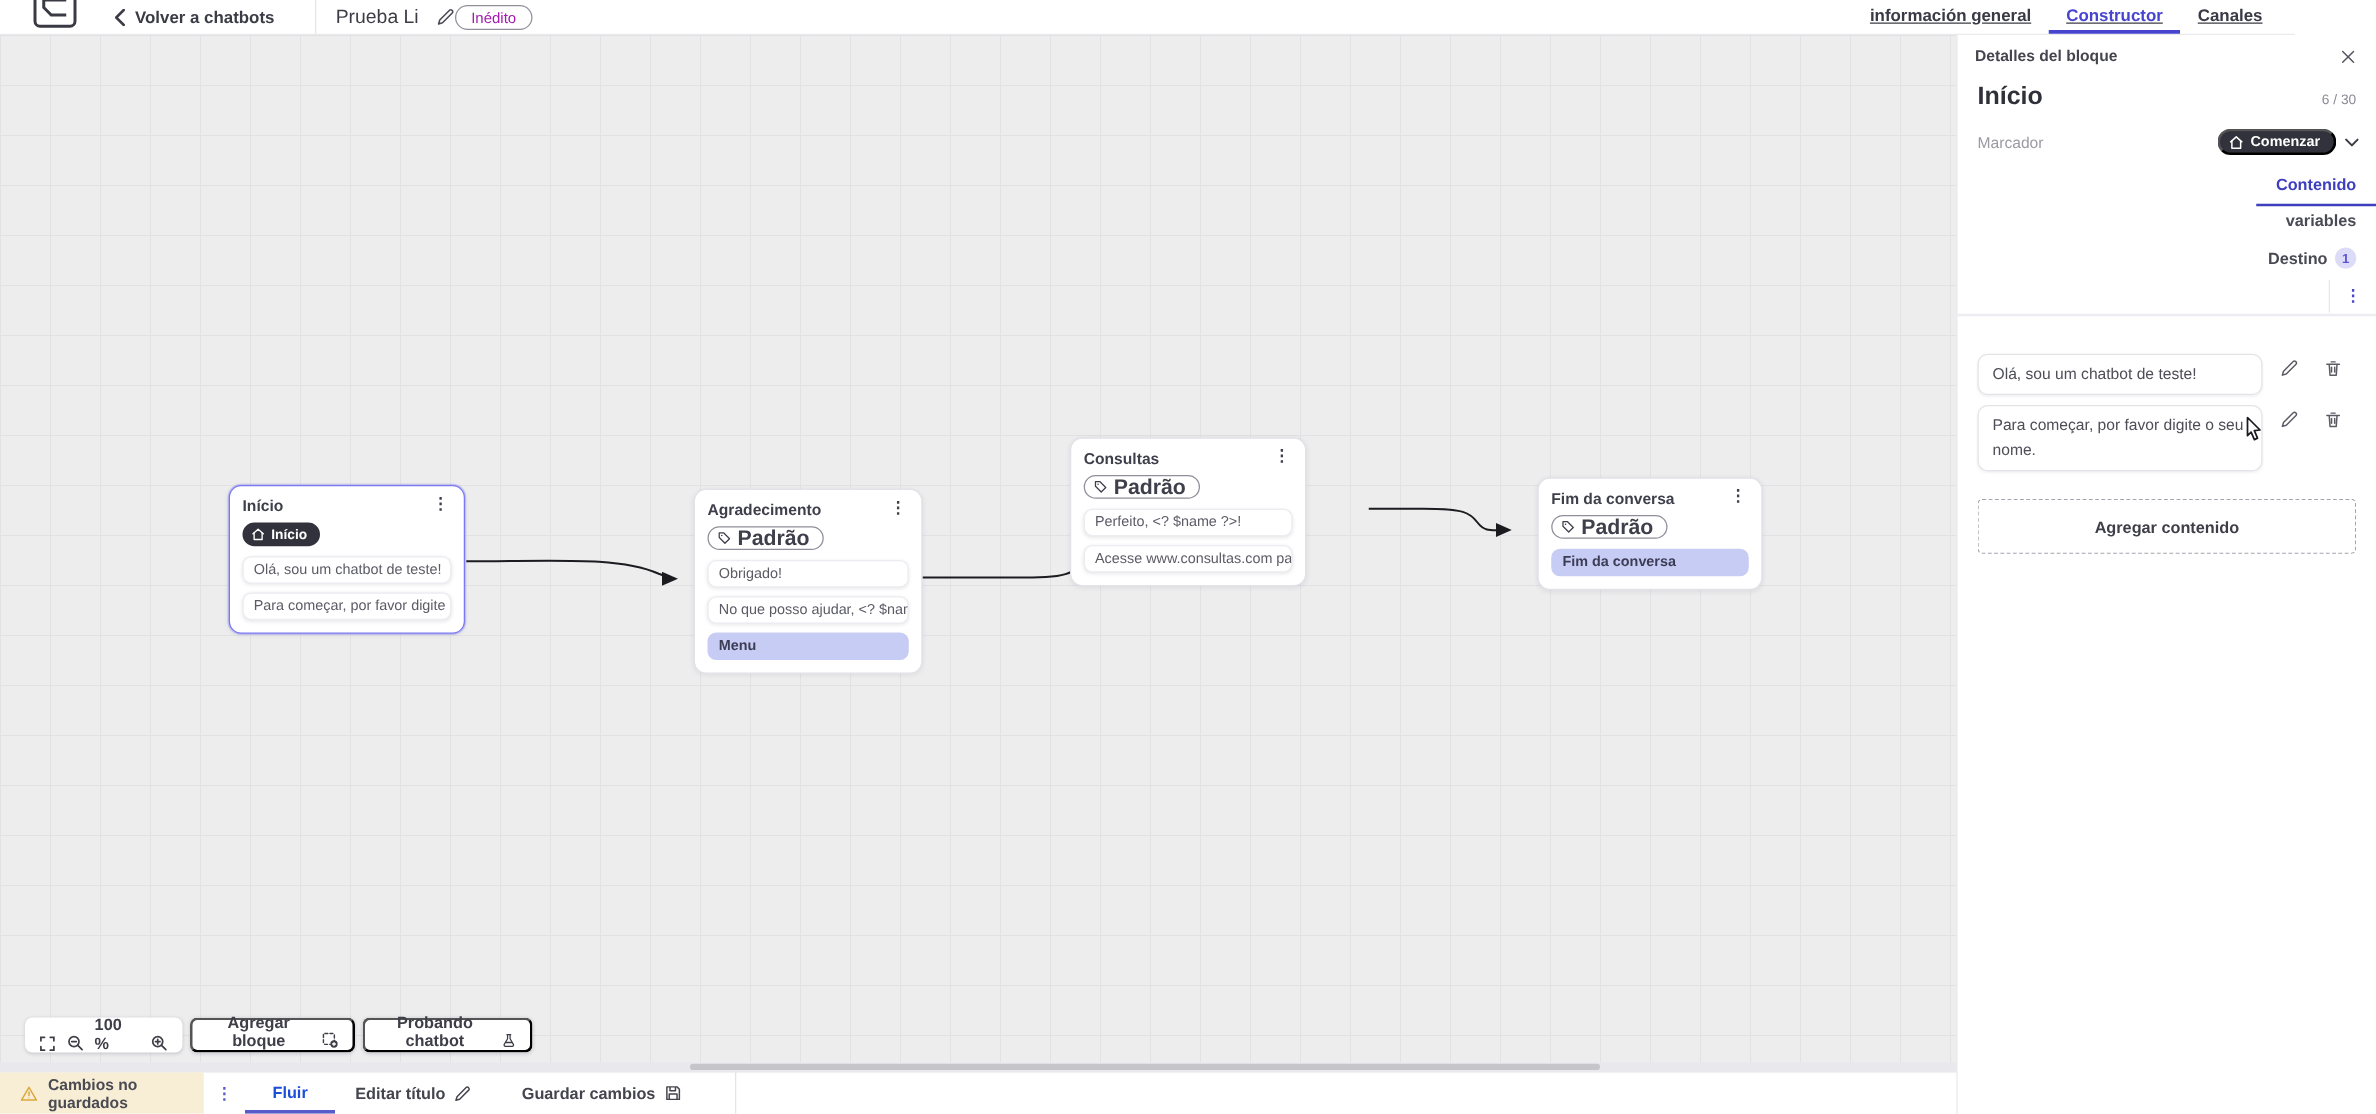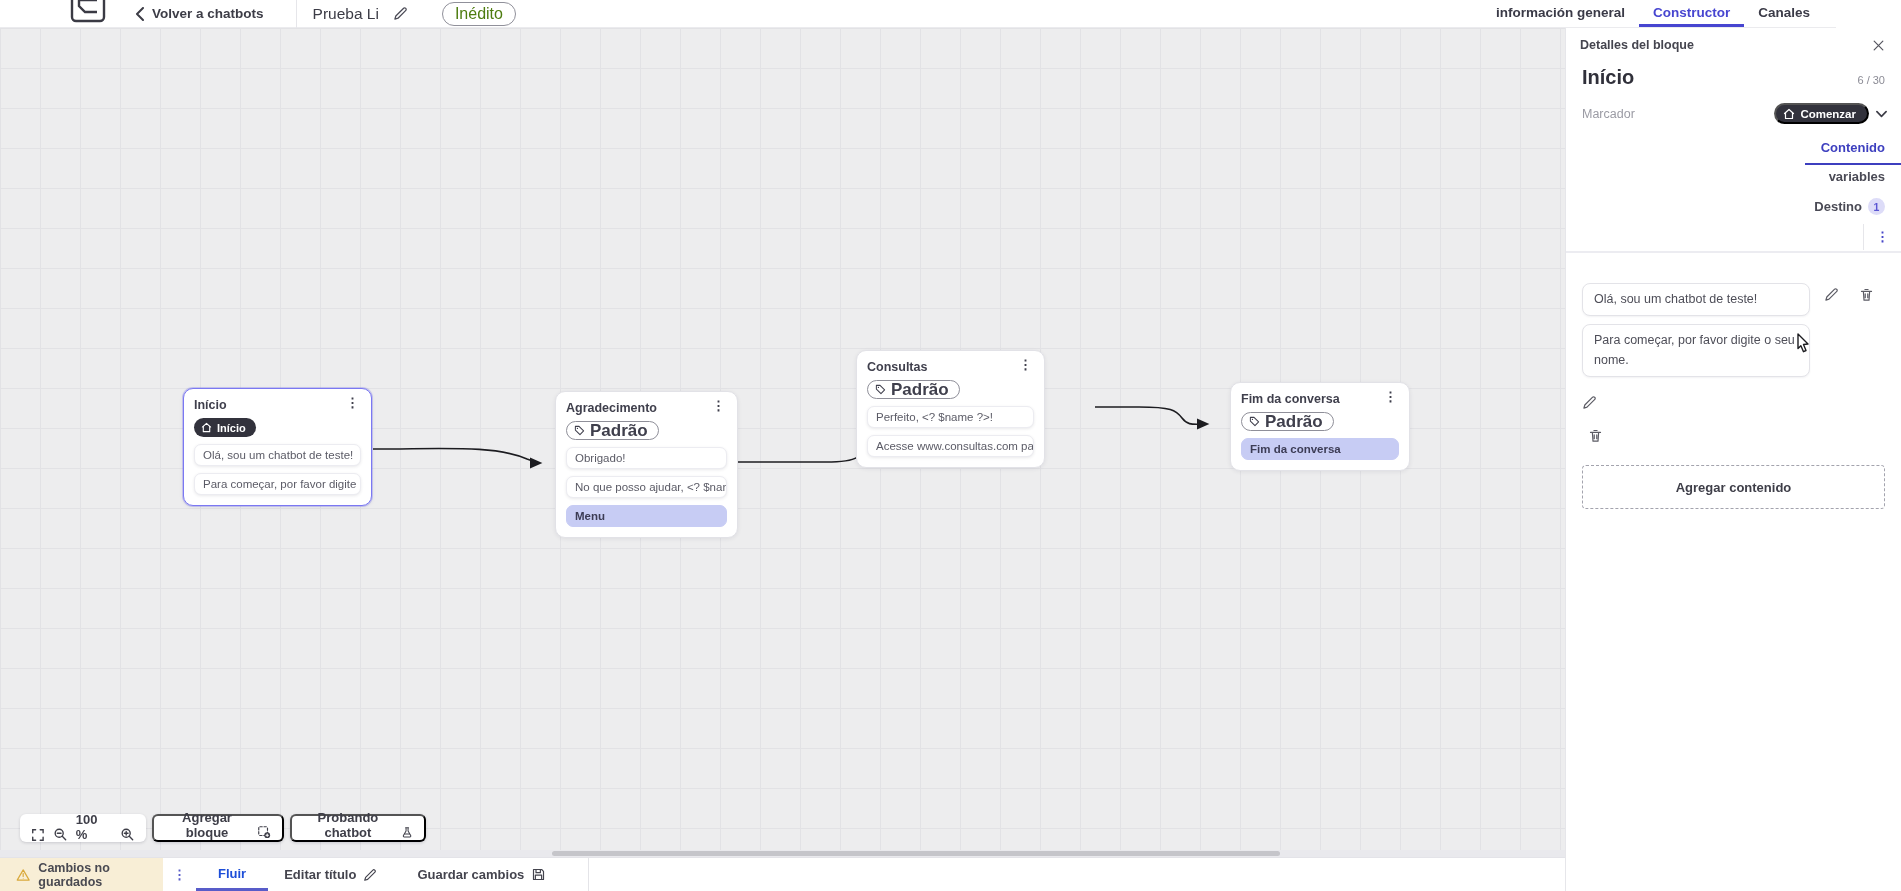--- a/index.html
+++ b/index.html
@@ -2,31 +2,31 @@
 <html><head>
 <meta charset="utf-8">
 <style>
   * { margin:0; padding:0; box-sizing:border-box; }
   html,body { width:1901px; height:891px; overflow:hidden; }
   body { font-family:"Liberation Sans", sans-serif; background:#ffffff; position:relative; color:#3c3c46; }
   svg { display:block; }
 
   
   #topbar { position:absolute; left:0; top:0; width:1836px; height:28px; background:#fff;
-            border-bottom:1px solid #ebebee; display:flex; align-items:flex-end; z-index:30;padding-left:44px; }
+            border-bottom:1px solid #ebebee; display:flex; align-items:flex-end; z-index:30; }
   .tb-left { display:flex; align-items:center; height:100%; }
   .logo { width:38px; height:40px; margin-left:25px; margin-top:-16px; color:#3a3a44; }
   .back-btn { display:flex; align-items:center; gap:8px; margin-left:28px; background:none; border:none;
               font:700 13.5px "Liberation Sans",sans-serif; color:#3c3c46; cursor:pointer; }
   .vdiv { width:1px; height:28px; background:#e6e6ea; margin-left:32px; }
   .doc-title { font-size:15.5px; font-weight:400; color:#3c3c46; margin-left:16px; }
   .pencil-btn { background:none; border:none; color:#4a4a55; margin-left:14px; cursor:pointer; }
-  .badge-outline { border:1px solid #90909a; border-radius:12px; padding:2px 12px; font-size:16px;
-                   color:#4d7c0f; margin-left:34px; background:#fff; }
-  .tb-tabs { margin-left:auto; display:flex; align-items:stretch; height:100%; margin-right:12px; }
+  .badge-outline { border:1px solid #90909a; border-radius:12px; padding:2px 12px; font-size:12px;
+                   color:#a21caf; background:#fff; }
+  .tb-tabs { margin-left:auto; display:flex; align-items:stretch; height:100%; margin-right:12px;text-decoration:underline; }
   .tb-tab { display:flex; align-items:center; padding:0 14px; font-size:13.5px; font-weight:700;
             color:#3a3a47; border-bottom:3px solid transparent; cursor:pointer; }
   .tb-tab.active { color:#4745d0; border-bottom-color:#4745d0; }
 
   
   #canvas { position:absolute; left:0; top:28px; width:1565px; height:829px; background-color:#ededee;
             background-image:linear-gradient(#e2e2e5 1px, transparent 1px),
                              linear-gradient(90deg,#e2e2e5 1px, transparent 1px);
             background-size:40px 40px; overflow:hidden; }
   #edges { position:absolute; left:0; top:0; pointer-events:none; }
@@ -72,21 +72,21 @@
            color:#4a4a55; border-bottom:2px solid transparent; margin-bottom:-2px; cursor:pointer; }
   .p-tab.active { color:#3d3fbf; border-bottom-color:#3d3fbf; }
   .num-badge { width:17px; height:17px; border-radius:50%; background:#dddcf8; color:#5a55d2;
                font-size:10.5px; font-weight:700; display:flex; align-items:center; justify-content:center; }
   .p-tabs-right { margin-left:auto; display:flex; align-items:center; height:28px; }
   .p-tabs-vdiv { width:1px; height:26px; background:#e6e6ea; }
   .p-kebab { color:#4747c8; font-size:13px; font-weight:700; line-height:10px; padding:0 12px; cursor:pointer; }
   .p-body { padding:0 16px; }
   .content-row { display:flex; align-items:flex-start; gap:14px; }
   .content-row.first { margin-top:30px; }
-  .content-row.second { margin-top:8px;flex-direction:column; }
+  .content-row.second { margin-top:8px; }
   .content-box { width:228px; border:1px solid #e3e3e8; border-radius:8px; background:#fff;
                  box-shadow:0 1px 2px rgba(40,40,60,.06); padding:6px 11px; font-size:12.5px;
                  line-height:1.55; color:#4e4e58; }
   .row-icon { background:none; border:none; color:#5b5b64; margin-top:4px; cursor:pointer; }
   .row-icon.trash { margin-left:6px; }
   .add-content { margin-top:22px; width:100%; height:44px; border:1px dashed #a3a3ad; border-radius:4px;
                  background:#fff; font:700 13px "Liberation Sans",sans-serif; color:#3e3e48; cursor:pointer; }
 
   
   #bottombar { position:absolute; left:0; top:857px; width:1565px; height:34px; background:#fff;

